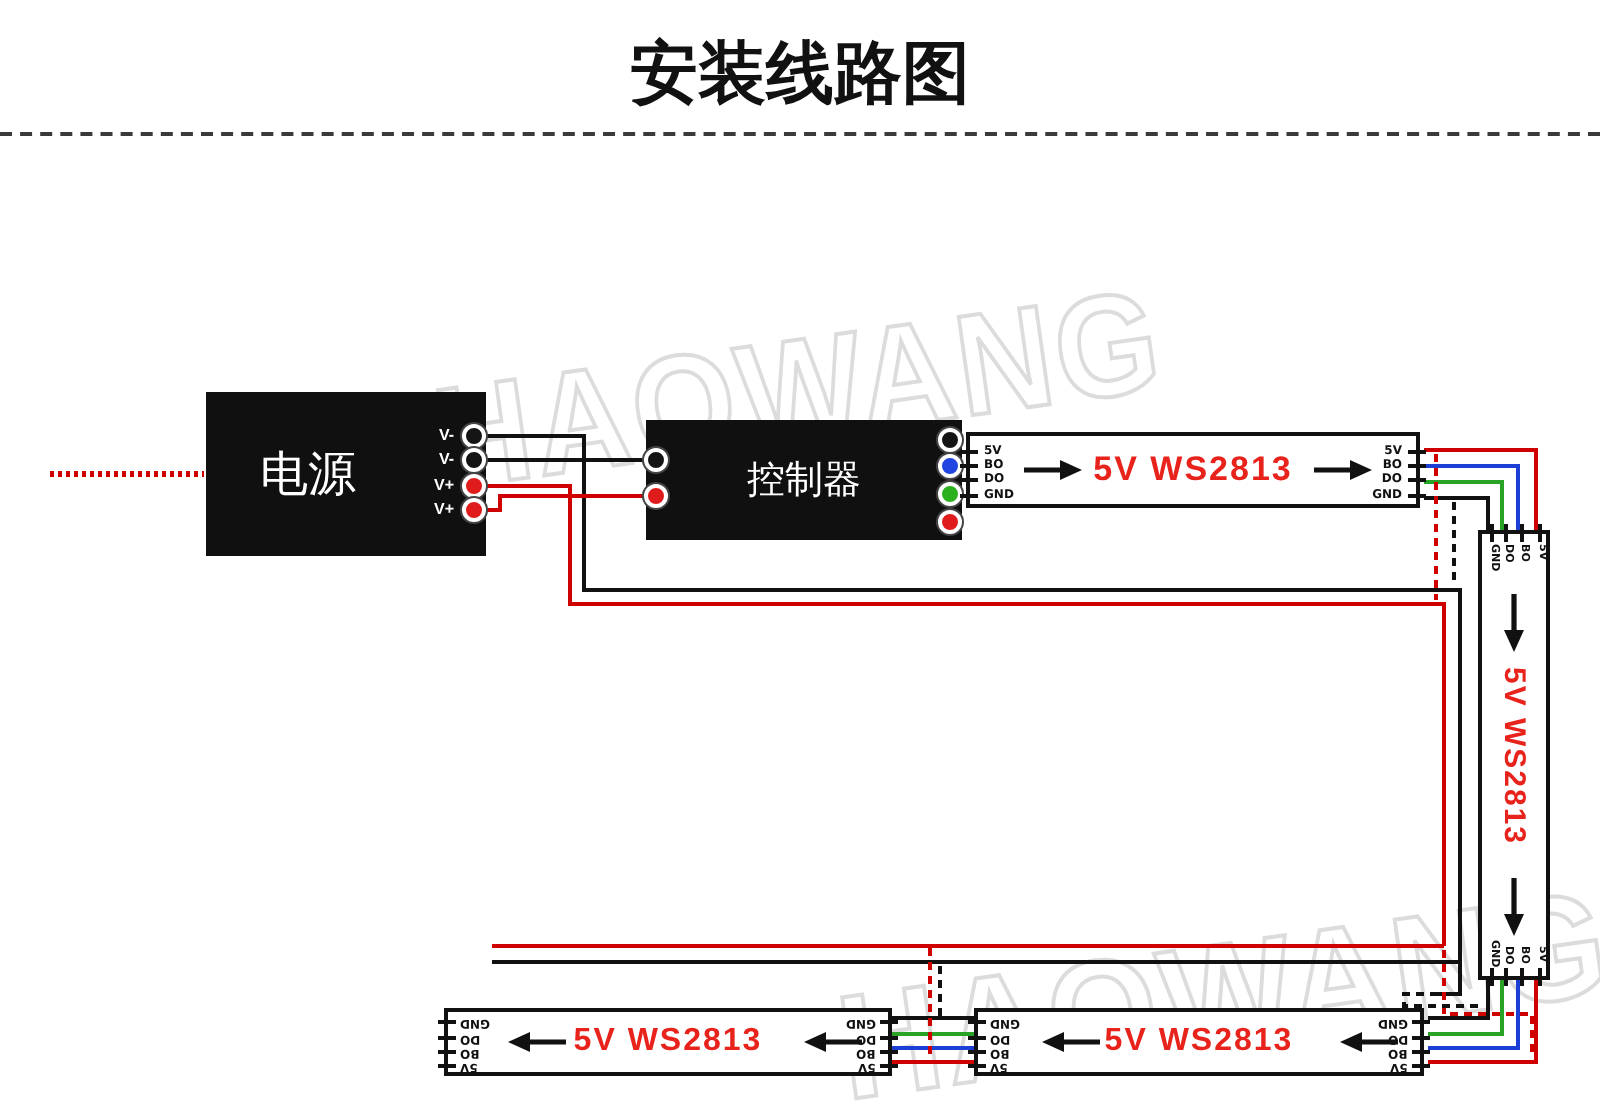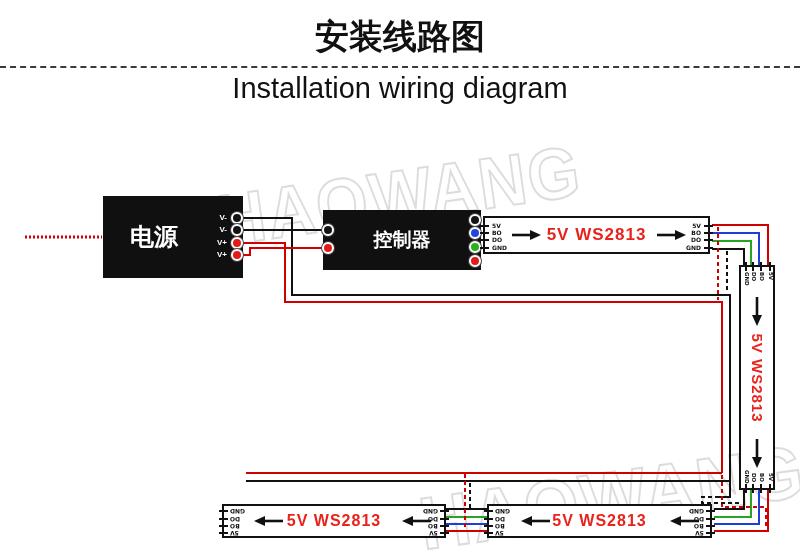--- a/index.html
+++ b/index.html
@@ -17,21 +17,21 @@
   .wm{position:absolute;z-index:0;font-weight:bold;color:transparent;white-space:nowrap;
       -webkit-text-stroke:2px var(--watermark);letter-spacing:2px;line-height:1;
       transform-origin:left center;}
   .wm-top{top:185px;left:218px;font-size:72px;transform:rotate(-8deg) scaleX(0.92);}
   .wm-bottom{top:488px;left:420px;font-size:74px;transform:rotate(-8deg) scaleX(0.95);}
   
   .wires{position:absolute;top:0;left:0;z-index:1;pointer-events:none;}
   .wires polyline,.wires line{fill:none;stroke-width:2;}
   
   .box{position:absolute;z-index:2;background:var(--box-bg);}
-  .box-label{position:absolute;color:#fff;font-weight:bold;
+  .box-label{position:absolute;color:#fff;font-weight:normal;
              font-family:"DejaVu Sans",sans-serif;white-space:nowrap;}
   .pin-c{position:absolute;width:8px;height:8px;border-radius:50%;border:2px solid #fff;
          box-shadow:0 0 0 1px #444;z-index:3;}
   .ppin-label{position:absolute;color:#fff;font-size:8px;font-weight:bold;line-height:8px;}
   
   .strip{position:absolute;z-index:2;background:#fff;border:2px solid #111;box-sizing:border-box;}
   .tick-h{position:absolute;width:9px;height:2px;background:#111;}
   .tick-v{position:absolute;width:2px;height:9px;background:#111;}
   .pl{position:absolute;font-size:6px;font-weight:bold;color:#111;line-height:6px;
       font-family:"DejaVu Sans",sans-serif;}
@@ -48,21 +48,20 @@
 </head>
 <body>
 
 <div class="page">
 
   <div class="wm wm-top">HAOWANG</div>
   <div class="wm wm-bottom">HAOWANG</div>
 
   <div class="title-cn">安装线路图</div>
   <div class="divider"></div>
-  <div class="title-en">Installation wiring diagram</div>
 
   <svg class="wires" width="800" height="552" viewBox="0 0 800 552">
 
     <line x1="25" y1="237" x2="102" y2="237" style="stroke:var(--wire-red);stroke-width:3;stroke-dasharray:2 2"></line>
 
     <polyline points="437,247 462,247 462,239 481,239" style="stroke:var(--wire-green)"></polyline>
     <polyline points="712,241 751,241 751,266" style="stroke:var(--wire-green)"></polyline>
     <polyline points="751,489 751,517 714,517" style="stroke:var(--wire-green)"></polyline>
     <polyline points="442,517 492,517" style="stroke:var(--wire-green)"></polyline>
 

